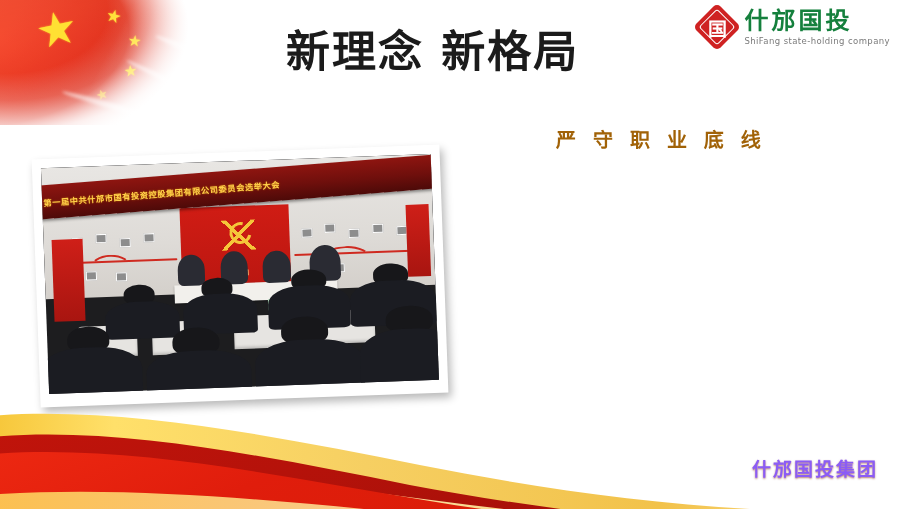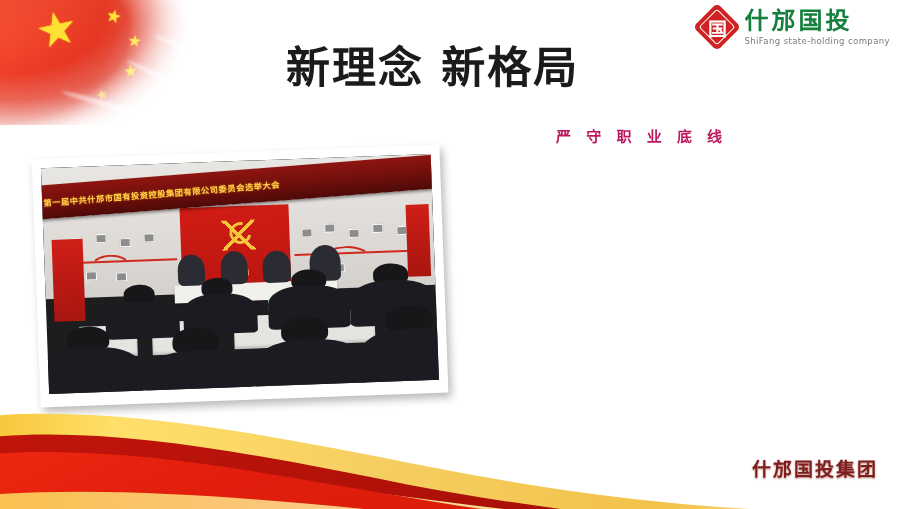--- a/index.html
+++ b/index.html
@@ -58,21 +58,21 @@
   }
   .star.s1 { left:36px; top:6px;  font-size:46px; transform:rotate(-12deg); }
   .star.s2 { left:106px; top:8px;  font-size:17px; transform:rotate(14deg); }
   .star.s3 { left:128px; top:34px; font-size:15px; transform:rotate(6deg); }
   .star.s4 { left:124px; top:64px; font-size:15px; transform:rotate(-6deg); }
   .star.s5 { left:96px; top:88px; font-size:13px; transform:rotate(-20deg); opacity:.75; }
 
   
   .slide-title {
     position:absolute;
-    left:286px; top:32px;
+    left:286px; top:16px;
     font-size:44px;
     letter-spacing:2px;
     color:#1b1b1b;
     font-weight:700;
     white-space:nowrap;
     font-family:"DejaVu Sans","Liberation Sans",sans-serif;
   }
 
   
   .brand {
@@ -254,22 +254,22 @@
     width:5px; height:12px;
     background:linear-gradient(180deg,#bfe3c7,#7fc58f);
     border-radius:1px 1px 2px 2px;
   }
 
   
   .slogan {
     position:absolute;
     left:556px; top:126px;
     width:330px;
-    color:#be185d;
-    font-size:15px;
+    color:#a16207;
+    font-size:20px;
     font-weight:700;
     line-height:1.48;
     letter-spacing:5px;
     text-shadow:0 1px 0 rgba(255,255,255,.6);
   }
   .slogan .ln { display:block; white-space:nowrap; }
 
   
   .body-text {
     position:absolute;
@@ -310,21 +310,21 @@
     opacity:.88;
   }
   .wx-icon .b1, .wx-icon .b2 {
     position:absolute;
     background:rgba(255,255,255,.92);
     border-radius:50%;
   }
   .wx-icon .b1 { left:0; top:1px; width:17px; height:14px; }
   .wx-icon .b2 { right:0; bottom:0; width:13px; height:11px; }
   .wx-name {
-    color:#7f1d1d;
+    color:#8b5cf6;
     font-size:19px;
     font-weight:700;
     letter-spacing:2px;
     text-shadow:0 1px 2px rgba(120,20,0,.55);
   }
 </style>
 </head>
 <body>
 
 <div id="slide">

